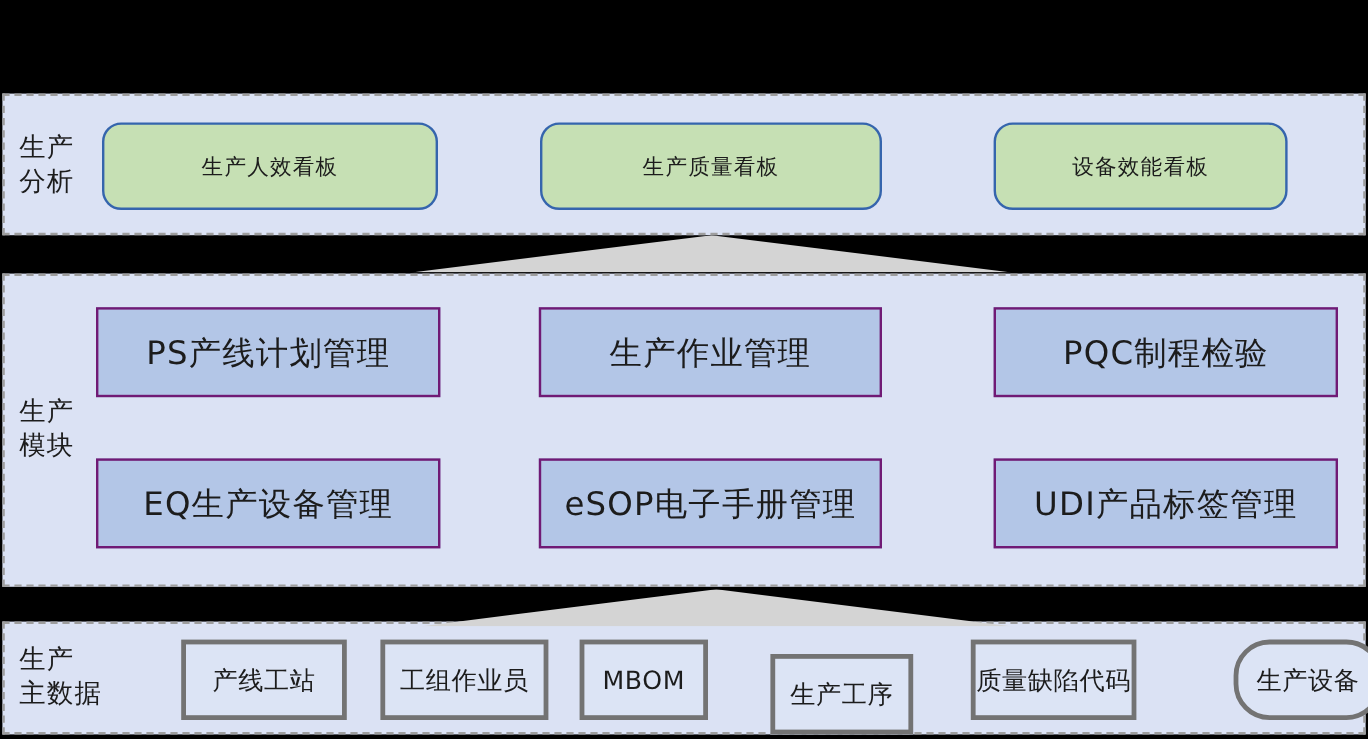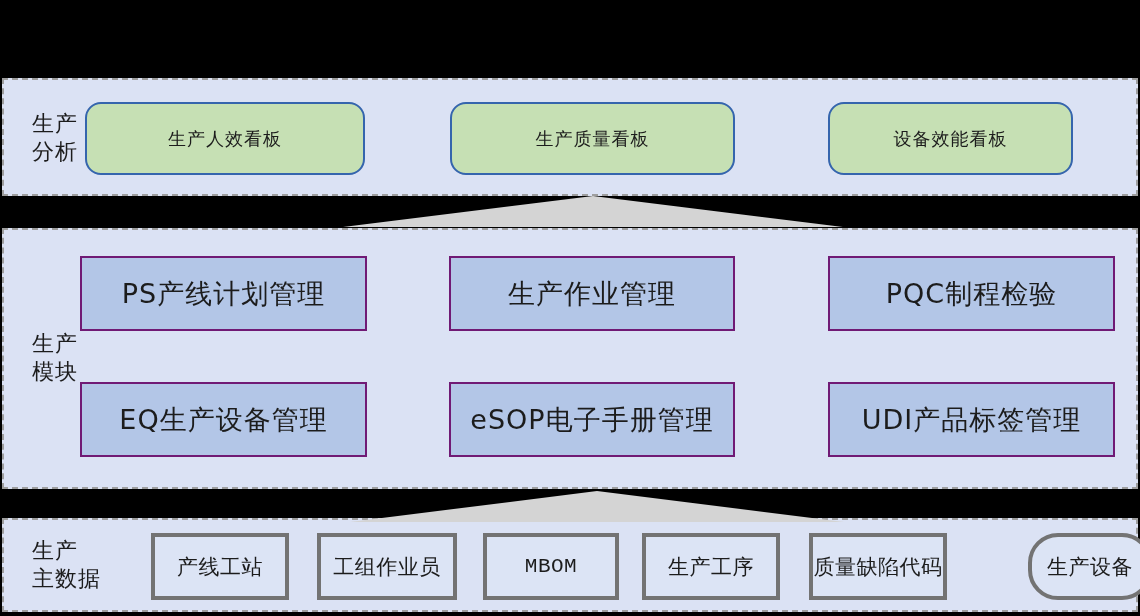--- a/index.html
+++ b/index.html
@@ -21,21 +21,21 @@
   .panel-mid{left:2px;top:228px;width:1136px;height:261px;}
   .panel-bottom{left:2px;top:518px;width:1136px;height:94px;}
   .layer-label{
     position:absolute;
     color:#1c1c1c;
     font-size:22px;
     line-height:28px;
     letter-spacing:1px;
     white-space:nowrap;
   }
-  .layer-label span{display:block;margin-left:16px;}
+  .layer-label span{display:block;}
   .node{
     position:absolute;
     box-sizing:border-box;
     display:flex;align-items:center;justify-content:center;
     color:#1c1c1c;
     text-align:center;
     white-space:nowrap;
     z-index:2;
   }
   .node-green{
@@ -125,24 +125,24 @@
       <span>生产</span>
       <span>主数据</span>
     </div>
   </section>
   <div class="node node-small" style="left:151px;width:138px;">
     <span>产线工站</span>
   </div>
   <div class="node node-small" style="left:317px;width:140px;">
     <span>工组作业员</span>
   </div>
-  <div class="node node-small" style="left:483px;width:136px;font-family:Liberation Mono, monospace;">
+  <div class="node node-small" style="left:483px;width:107px;">
     <span>MBOM</span>
   </div>
-  <div class="node node-small" style="left:642px;width:138px;">
+  <div class="node node-small" style="left:642px;width:119px;margin-top:12px;">
     <span>生产工序</span>
   </div>
   <div class="node node-small" style="left:809px;width:138px;">
     <span>质量缺陷代码</span>
   </div>
   <div class="node node-small" style="left:1028px;width:124px;border-radius:30px;">
     <span>生产设备</span>
   </div>
 
 </div>

